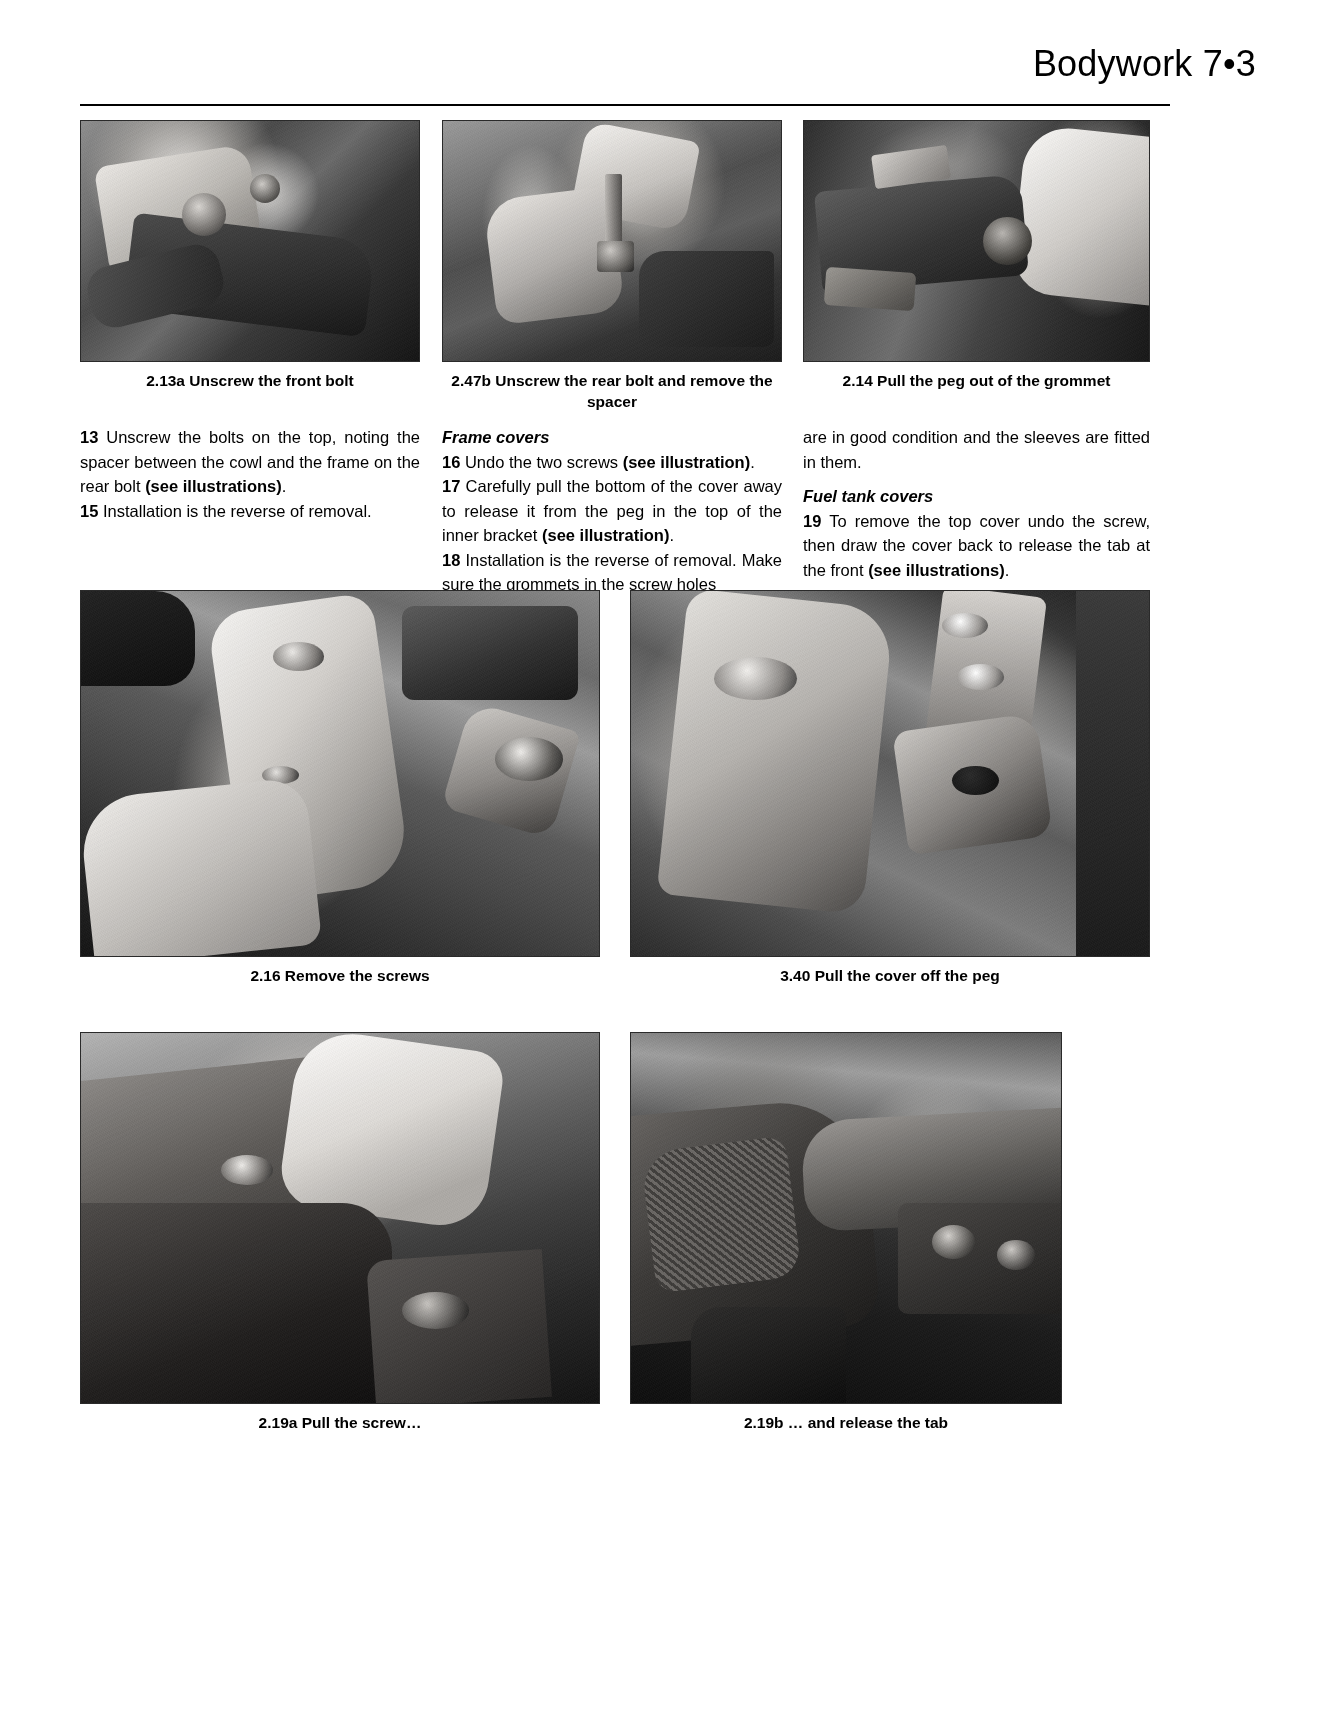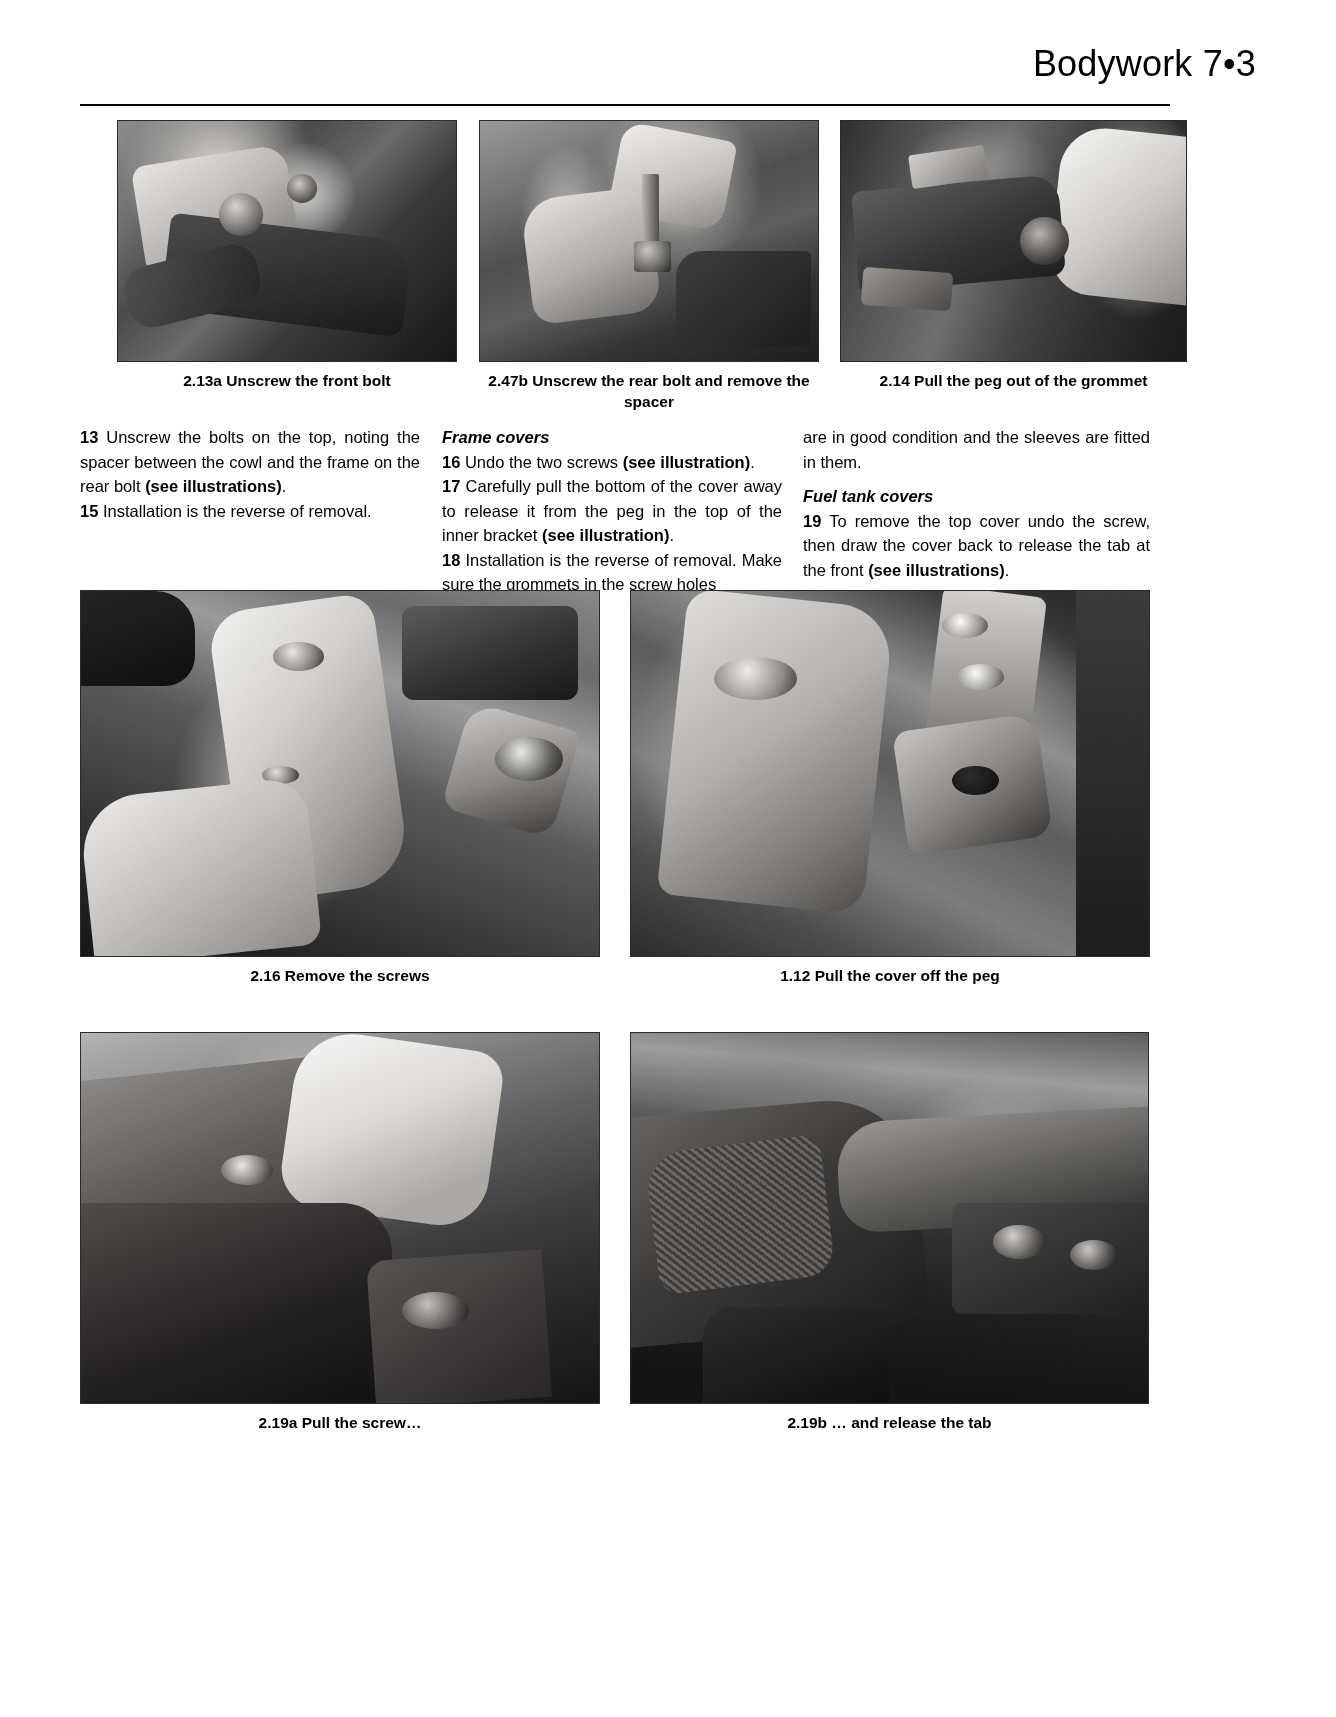--- a/index.html
+++ b/index.html
@@ -64,21 +64,21 @@
   .caption {
     font-size: 15.5px;
     font-weight: bold;
     text-align: center;
     line-height: 21px;
     margin-top: 8px;
   }
 
   
   .row1 { position: absolute; left: 80px; top: 120px; width: 1090px; }
-  .r1-cell { position: absolute; top: 0; margin-left: 37px; }
+  .r1-cell { position: absolute; top: 0; }
   .r1-cell.c1 { left: 0px;   width: 340px; }
   .r1-cell.c2 { left: 362px; width: 340px; }
   .r1-cell.c3 { left: 723px; width: 347px; }
   .r1-photo { height: 242px; width: 100%; }
 
   
   .body-cols {
     position: absolute;
     left: 80px;
     top: 425px;
@@ -114,21 +114,21 @@
   .row2 { position: absolute; left: 80px; top: 590px; width: 1090px; }
   .r2-cell { position: absolute; top: 0; }
   .r2-cell.c1 { left: 0px;   width: 520px; }
   .r2-cell.c2 { left: 550px; width: 520px; }
   .r2-photo { height: 367px; width: 100%; }
 
   
   .row3 { position: absolute; left: 80px; top: 1032px; width: 1090px; }
   .r3-cell { position: absolute; top: 0; }
   .r3-cell.c1 { left: 0px;   width: 520px; }
-  .r3-cell.c2 { left: 550px; width: 519px; }
+  .r3-cell.c2 { left: 550px; width: 432px; }
   .r3-photo { height: 372px; width: 100%; }
 
   
   .ph-a {
     background:
       radial-gradient(ellipse 40% 55% at 30% 22%, rgba(235,232,228,0.92) 0%, rgba(200,196,190,0.45) 45%, rgba(0,0,0,0) 72%),
       radial-gradient(ellipse 22% 30% at 55% 30%, rgba(250,248,245,0.75) 0%, rgba(0,0,0,0) 70%),
       linear-gradient(135deg, #8e8e8e 0%, #707070 18%, #4a4a4a 34%, #6a6a6a 50%, #383838 66%, #272727 82%, #141414 100%),
       #3a3a3a;
   }
@@ -294,21 +294,21 @@
         <span class="shape" style="left:8%;top:2%;width:40%;height:84%;background:linear-gradient(140deg,#e3e1dd,#b5b2ae 45%,#7c7976 78%,#4e4c4a);border-radius:26px 54px 34px 18px;transform:rotate(6deg);"></span>
         <span class="shape" style="left:16%;top:18%;width:16%;height:12%;background:radial-gradient(circle at 40% 32%,#f2f0ed,#8d8a87 62%,#313131);border-radius:50%;"></span>
         <span class="shape" style="left:58%;top:0%;width:20%;height:56%;background:linear-gradient(175deg,#d8d5d1,#9a9794 50%,#5a5855);border-radius:10px;transform:rotate(7deg);"></span>
         <span class="shape" style="left:60%;top:6%;width:9%;height:7%;background:radial-gradient(circle at 40% 34%,#fff,#9d9a97 60%,#3a3a3a);border-radius:50%;"></span>
         <span class="shape" style="left:63%;top:20%;width:9%;height:7%;background:radial-gradient(circle at 40% 34%,#fff,#9d9a97 60%,#3a3a3a);border-radius:50%;"></span>
         <span class="shape" style="left:52%;top:36%;width:28%;height:34%;background:linear-gradient(150deg,#cbc8c4,#85827f 55%,#3a3836);border-radius:16px 30px 22px 14px;transform:rotate(-8deg);"></span>
         <span class="shape" style="left:62%;top:48%;width:9%;height:8%;background:radial-gradient(circle at 38% 32%,#2a2a2a,#0a0a0a);border-radius:50%;"></span>
         <span class="shape" style="left:86%;top:0%;width:16%;height:100%;background:linear-gradient(180deg,#3a3a3a,#1a1a1a);"></span>
         <span class="grain"></span>
       </div>
-      <div class="caption">1.12 Pull the cover off the peg</div>
+      <div class="caption">3.40 Pull the cover off the peg</div>
     </div>
 
   </div>
 
   <div class="row3">
 
     <div class="r3-cell c1">
       <div class="photo r3-photo ph-f">
         <span class="shape" style="left:-4%;top:8%;width:76%;height:44%;background:linear-gradient(165deg,#8e8b88,#5e5b58 50%,#343230);border-radius:0 60px 40px 0;transform:rotate(-6deg);"></span>
         <span class="shape" style="left:40%;top:2%;width:40%;height:48%;background:linear-gradient(150deg,#fcfbfa,#dedbd7 45%,#adaaa6 80%);border-radius:60px 30px 50px 40px;transform:rotate(8deg);"></span>

